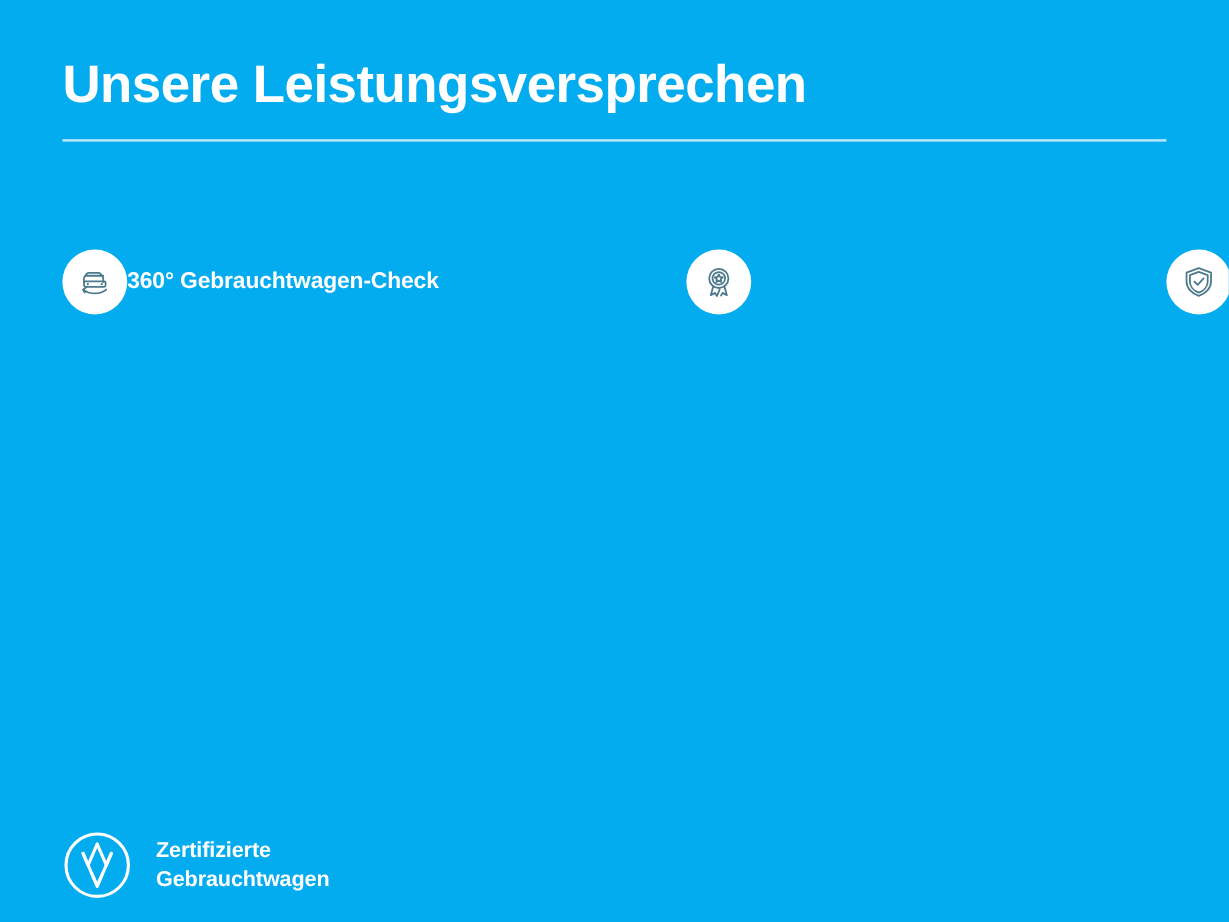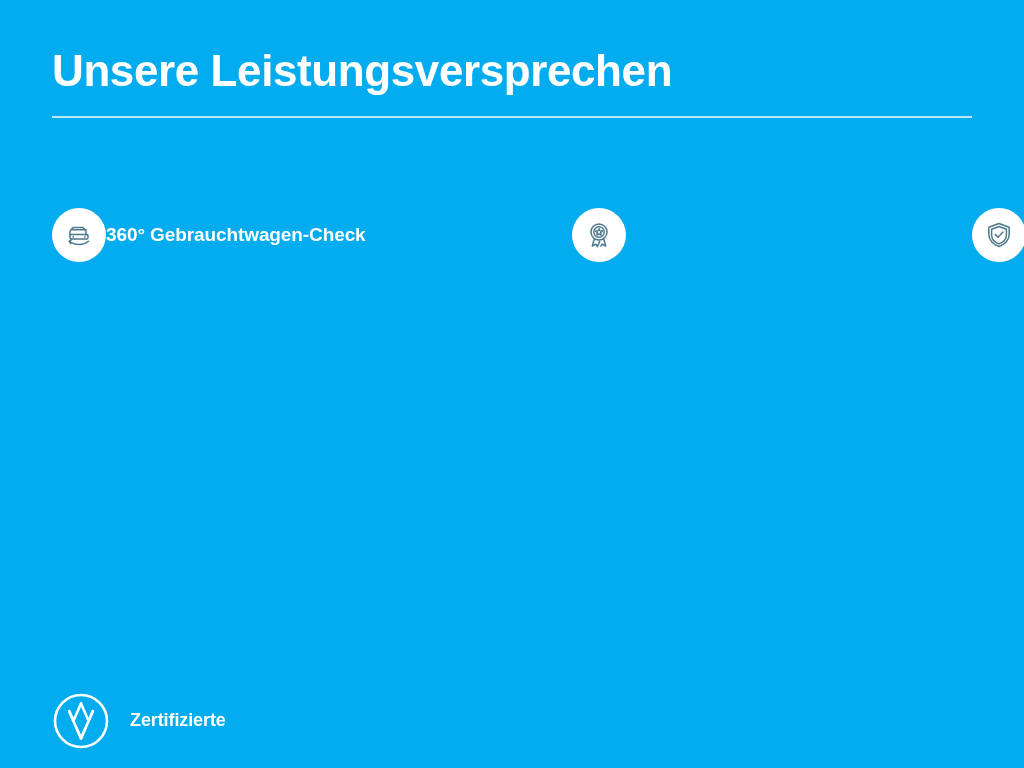--- a/index.html
+++ b/index.html
@@ -141,16 +141,17 @@
       <svg width="58" height="58" viewBox="0 0 58 58" fill="none" stroke="#FFFFFF" stroke-width="2.6" stroke-linecap="round" stroke-linejoin="round">
         <circle cx="29" cy="29" r="26"></circle>
         <path d="M29 11.5 36.6 29 40.8 19.2"></path>
         <path d="m29 11.5-7.6 17.5-4.2-9.8"></path>
         <path d="M17.2 19.2 29 46.5l4.5-10.4"></path>
         <path d="M40.8 19.2 29 46.5l-4.5-10.4"></path>
       </svg>
     </span>
     <span class="brand-text">
       <div>Zertifizierte</div>
+      <div>Gebrauchtwagen</div>
     </span>
   </div>
 
 </div>
 
 </body></html>

